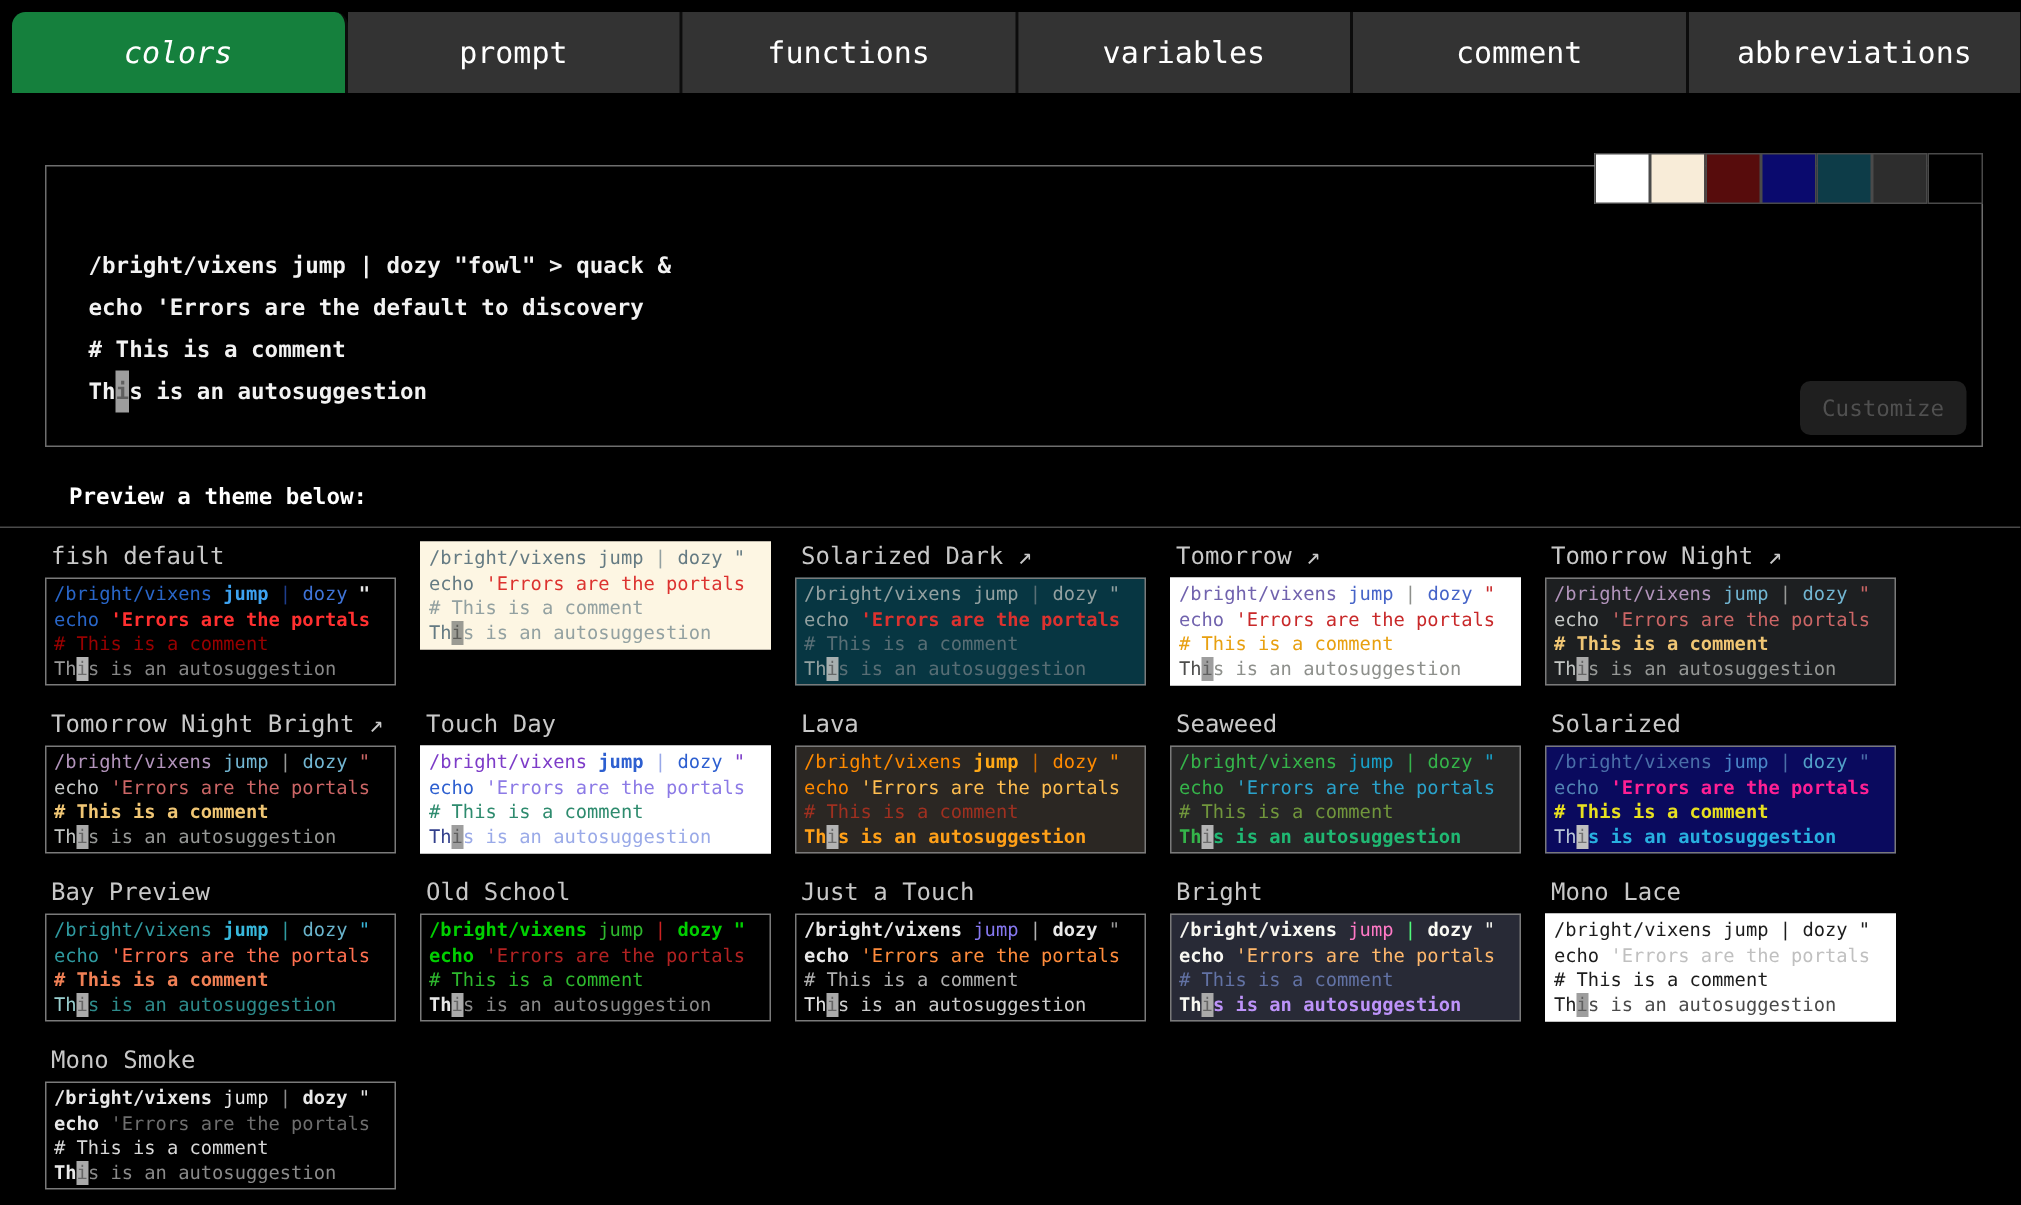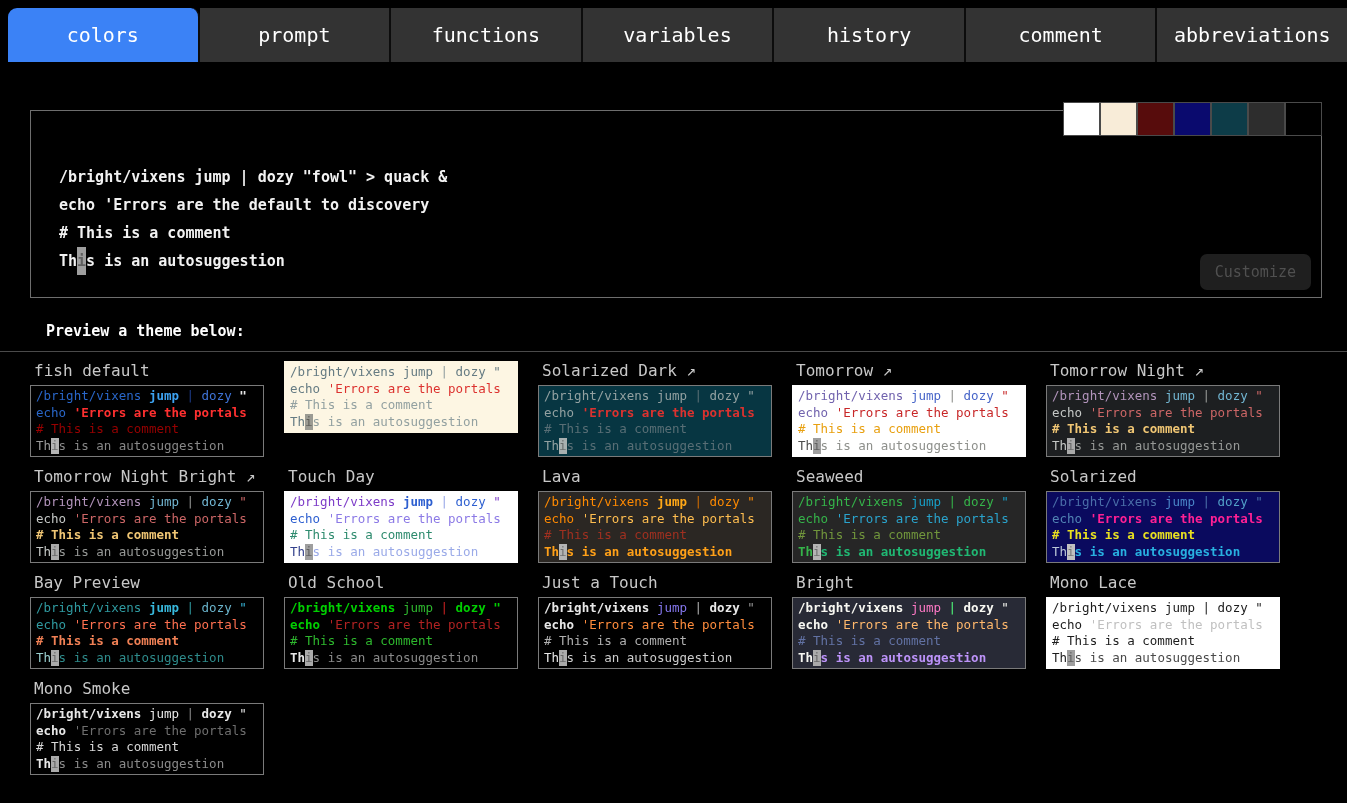--- a/index.html
+++ b/index.html
@@ -7,55 +7,54 @@
     width:1347px;height:803px;overflow:hidden;background:#000;
     font-family:"DejaVu Sans Mono","Liberation Mono",monospace;
   }
   
   .tabbar{display:flex;margin:8px 0 0 8px;height:54px;}
   .tab{
     flex:1;background:#333;color:#fff;display:flex;align-items:center;justify-content:center;
     font-size:20px;border-right:2px solid #0c0c0c;cursor:pointer;
   }
   .tab:last-child{border-right:none;}
-  .tab.active{background:#3b82f6;border-radius:9px 9px 0 0;}
+  .tab.active{background:#15803d;border-radius:9px 9px 0 0;font-style:italic;}
   
   .term-box{position:relative;margin:48px 25px 0 30px;height:186px;border:1px solid #6e6e6e;}
   .term-lines{padding:52px 0 0 28px;}
   .term-line{color:#f2f2f2;font-weight:bold;font-size:15px;line-height:28px;white-space:pre;}
   .cursor{display:inline-block;}
   .swatchbar{position:absolute;top:-9px;right:-1px;display:flex;align-items:flex-start;}
   .bg-label{text-align:right;color:#5c5c5c;font-size:15px;line-height:18px;margin:5px 8px 0 0;white-space:pre;}
   .swatch{width:37px;height:34px;box-sizing:border-box;border:1px solid #4a4a4a;cursor:pointer;}
   .customize{
     position:absolute;right:10px;bottom:7px;background:#1f1f1f;color:#505050;
     font-size:15px;padding:9px 15px;border-radius:7px;border:none;
     font-family:inherit;cursor:pointer;
   }
   
   .heading{color:#fff;font-weight:bold;font-size:15px;margin:24px 0 11px 46px;}
   .divider{border:none;border-top:1px solid #4a4a4a;margin:0;}
-  .grid{display:grid;grid-template-columns:repeat(5,234px);column-gap:20px;row-gap:10px;margin:9px 0 0 30px;}
+  .grid{display:grid;grid-template-columns:repeat(5,234px);column-gap:20px;row-gap:10px;margin:9px 0 0 30px;gap:16px;}
   .card{}
   .card-title{color:#c8c8c8;font-size:16px;margin:0 0 4px 4px;height:20px;cursor:pointer;white-space:pre;}
   .card-box{
     box-sizing:border-box;width:234px;height:72px;border:1px solid;
     padding:2px 0 0 5px;overflow:hidden;cursor:pointer;
   }
   .card-line{font-size:12.5px;line-height:16.5px;white-space:pre;}
 </style>
 </head>
 <body>
 
 <div class="tabbar" id="tabbar">
     <div class="tab active">colors</div>
     <div class="tab">prompt</div>
     <div class="tab">functions</div>
     <div class="tab">variables</div>
-    <div class="tab">history</div>
     <div class="tab">comment</div>
     <div class="tab">abbreviations</div>
   </div>
 
 <div class="term-box">
   <div class="swatchbar">
     <div style="display:flex" id="swatches">
         <div class="swatch" style="background: rgb(255, 255, 255);"></div>
         <div class="swatch" style="background: rgb(248, 236, 216);"></div>
         <div class="swatch" style="background: rgb(87, 12, 12);"></div>

